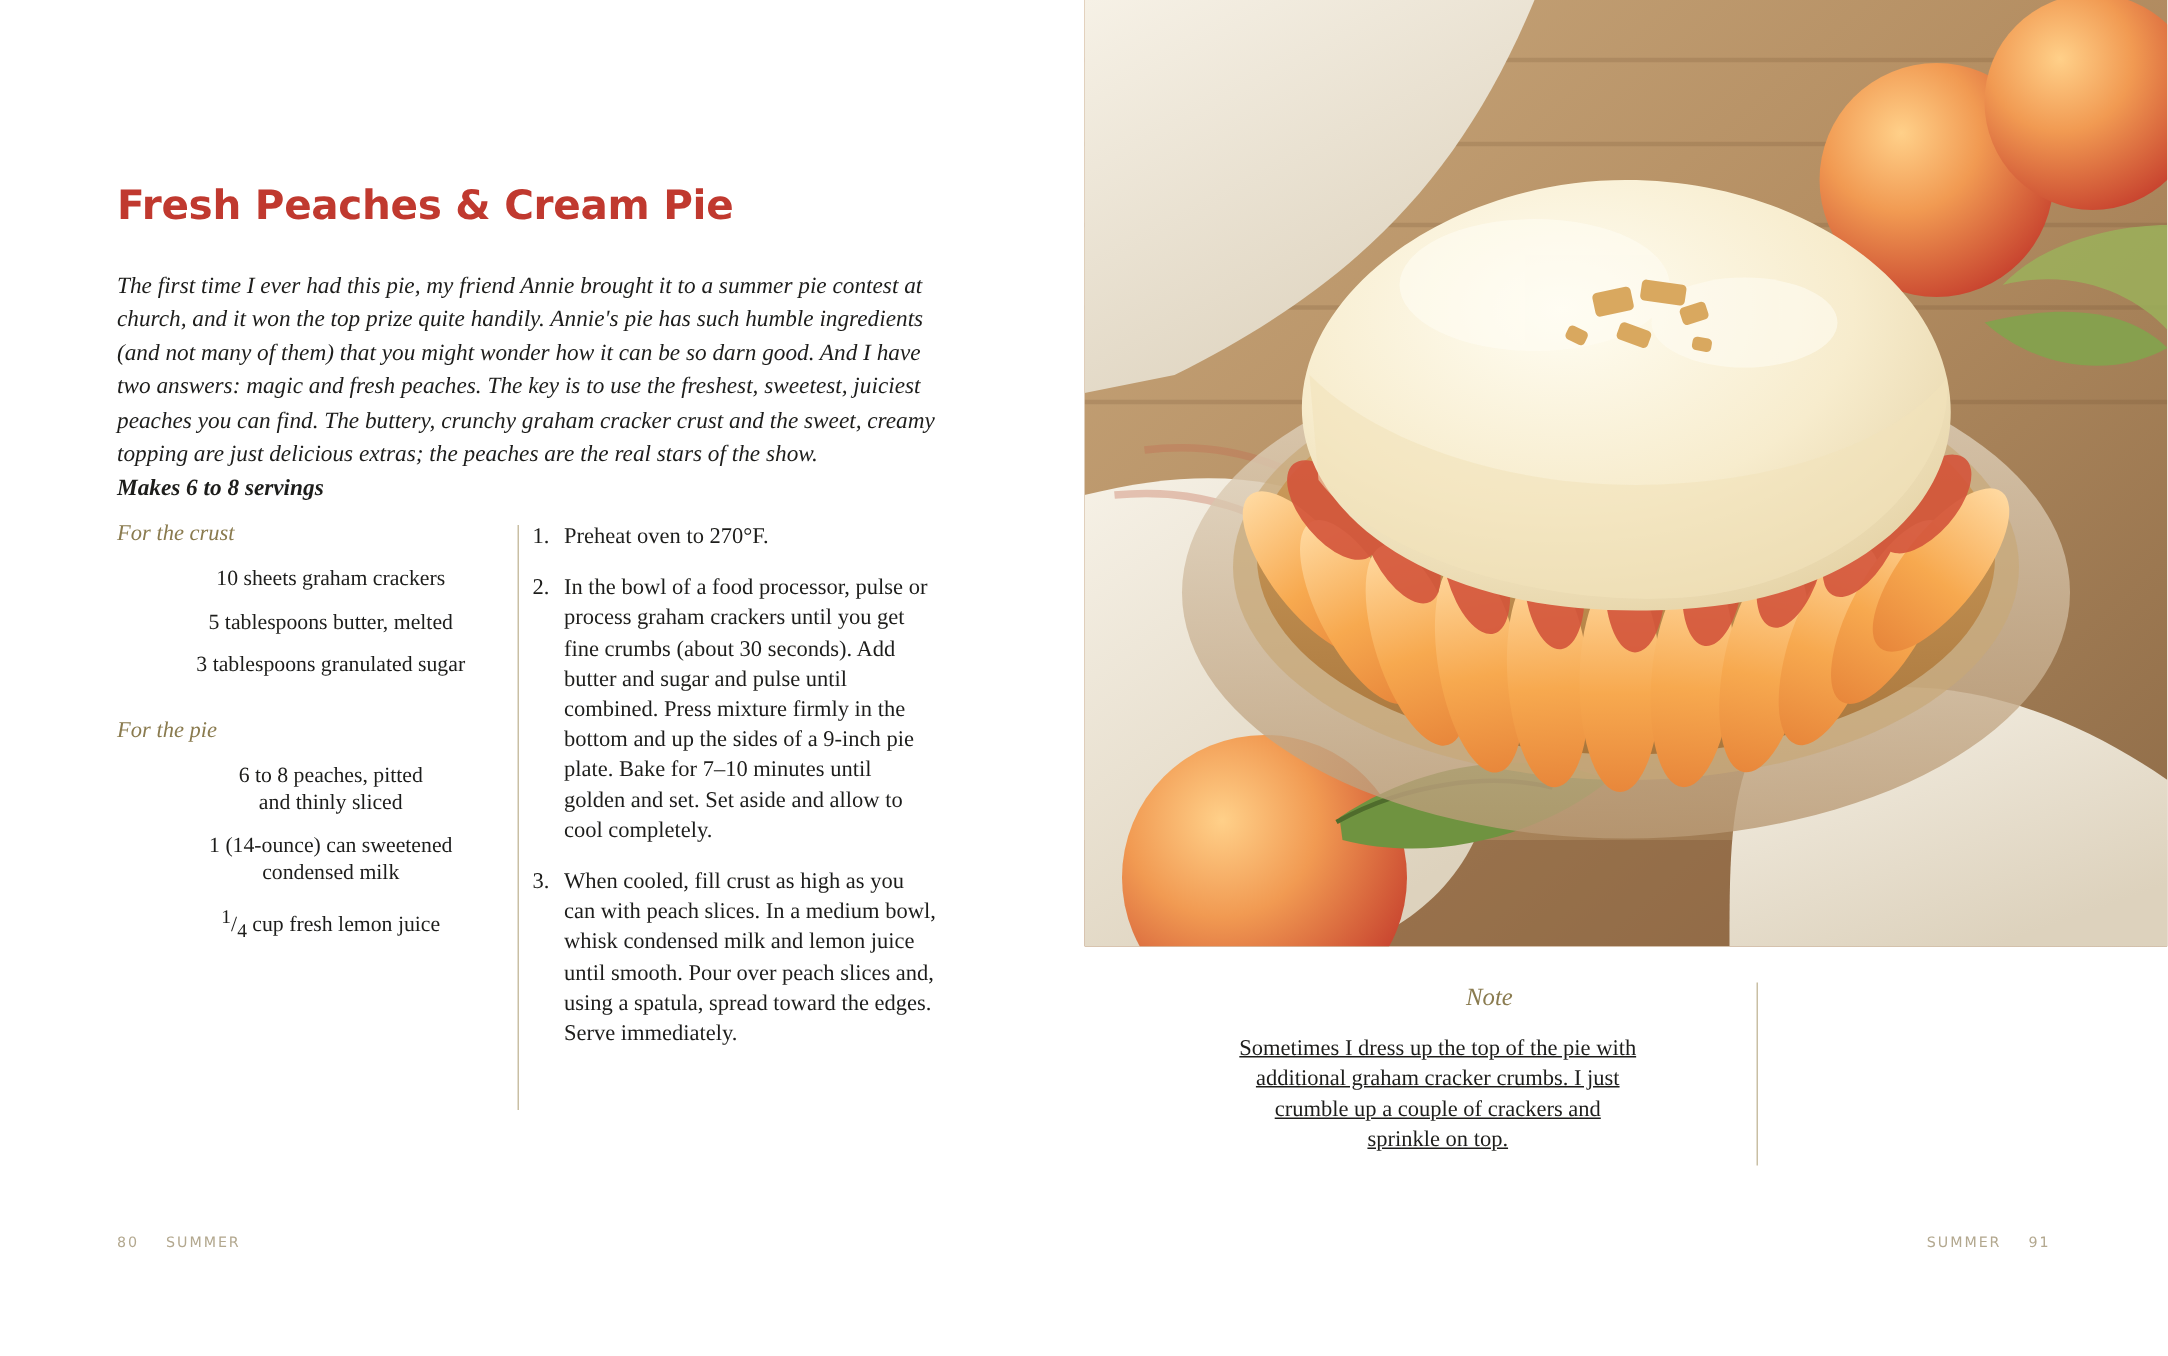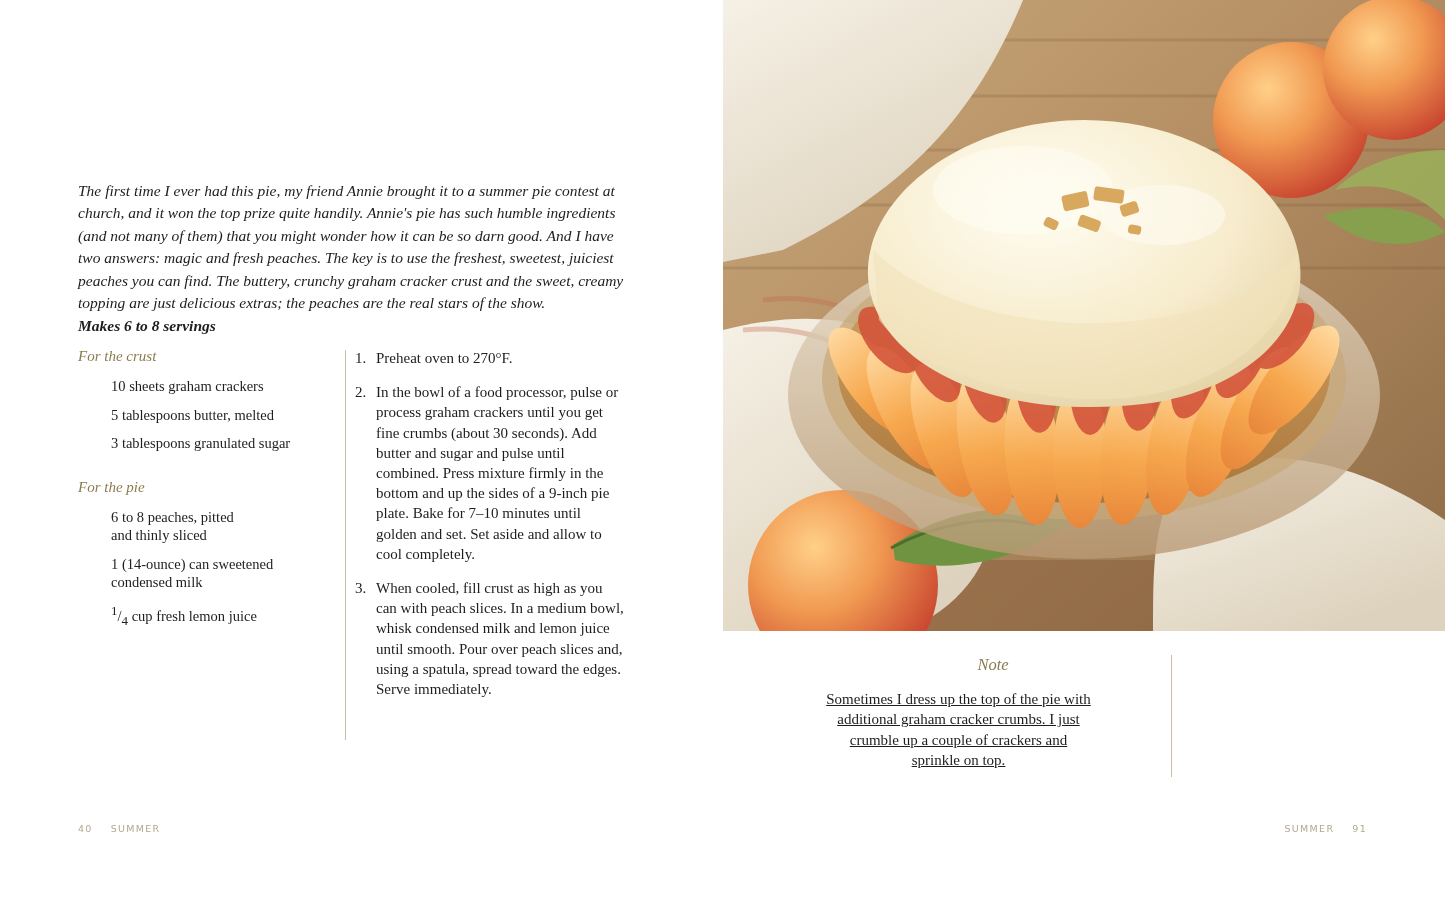--- a/index.html
+++ b/index.html
@@ -66,20 +66,21 @@
     font-style: italic;
     font-size: 15px;
     color: #8a7b4f;
     margin-bottom: 12px;
   }
   .ing-heading.second { margin-top: 26px; }
   .ing-list {
     margin: 0;
     padding: 0;
     list-style: none;
+    text-align: center;
   }
   .ing-list li {
     font-family: "Liberation Serif", serif;
     font-size: 14.5px;
     line-height: 18.5px;
     color: #1d1d1b;
     padding-left: 33px;
     margin-bottom: 10px;
   }
   .frac { font-size: 13px; }
@@ -191,20 +192,21 @@
     text-align: right;
     margin-left: 20px;
   }
   .footer-right .pg { margin-left: 18px; }
 </style>
 </head>
 <body>
 
 <div class="left-page">
 
+  <h1 class="recipe-title">Fresh Peaches &amp; Cream Pie</h1>
 
   <p class="headnote">
     <span>The first time I ever had this pie, my friend Annie brought it to a summer pie contest at church, and it won the top prize quite handily. Annie's pie has such humble ingredients (and not many of them) that you might wonder how it can be so darn good. And I have two answers: magic and fresh peaches. The key is to use the freshest, sweetest, juiciest peaches you can find. The buttery, crunchy graham cracker crust and the sweet, creamy topping are just delicious extras; the peaches are the real stars of the show.</span>
     <span class="yield">Makes 6 to 8 servings</span>
   </p>
 
   <div class="ingredients">
     <div class="ing-heading">For the crust</div>
     <ul class="ing-list">
       <li>10 sheets graham crackers</li>
@@ -233,21 +235,21 @@
       <span class="num">2.</span>
       <span>In the bowl of a food processor, pulse or process graham crackers until you get fine crumbs (about 30 seconds). Add butter and sugar and pulse until combined. Press mixture firmly in the bottom and up the sides of a 9-inch pie plate. Bake for 7–10 minutes until golden and set. Set aside and allow to cool completely.</span>
     </div>
     <div class="step">
       <span class="num">3.</span>
       <span>When cooled, fill crust as high as you can with peach slices. In a medium bowl, whisk condensed milk and lemon juice until smooth. Pour over peach slices and, using a spatula, spread toward the edges. Serve immediately.</span>
     </div>
   </div>
 
   <div class="footer-left">
-    <span class="pg">40</span><span>SUMMER</span>
+    <span class="pg">80</span><span>SUMMER</span>
   </div>
 </div>
 
 <div class="right-page">
 
   <div class="photo">
     <svg width="722" height="631" viewBox="0 0 722 631" xmlns="http://www.w3.org/2000/svg" role="img" aria-label="peaches and cream pie">
       <defs>
         <linearGradient id="woodbg" x1="0" y1="0" x2="1" y2="1">
           <stop offset="0%" stop-color="#c9a87d"></stop>

